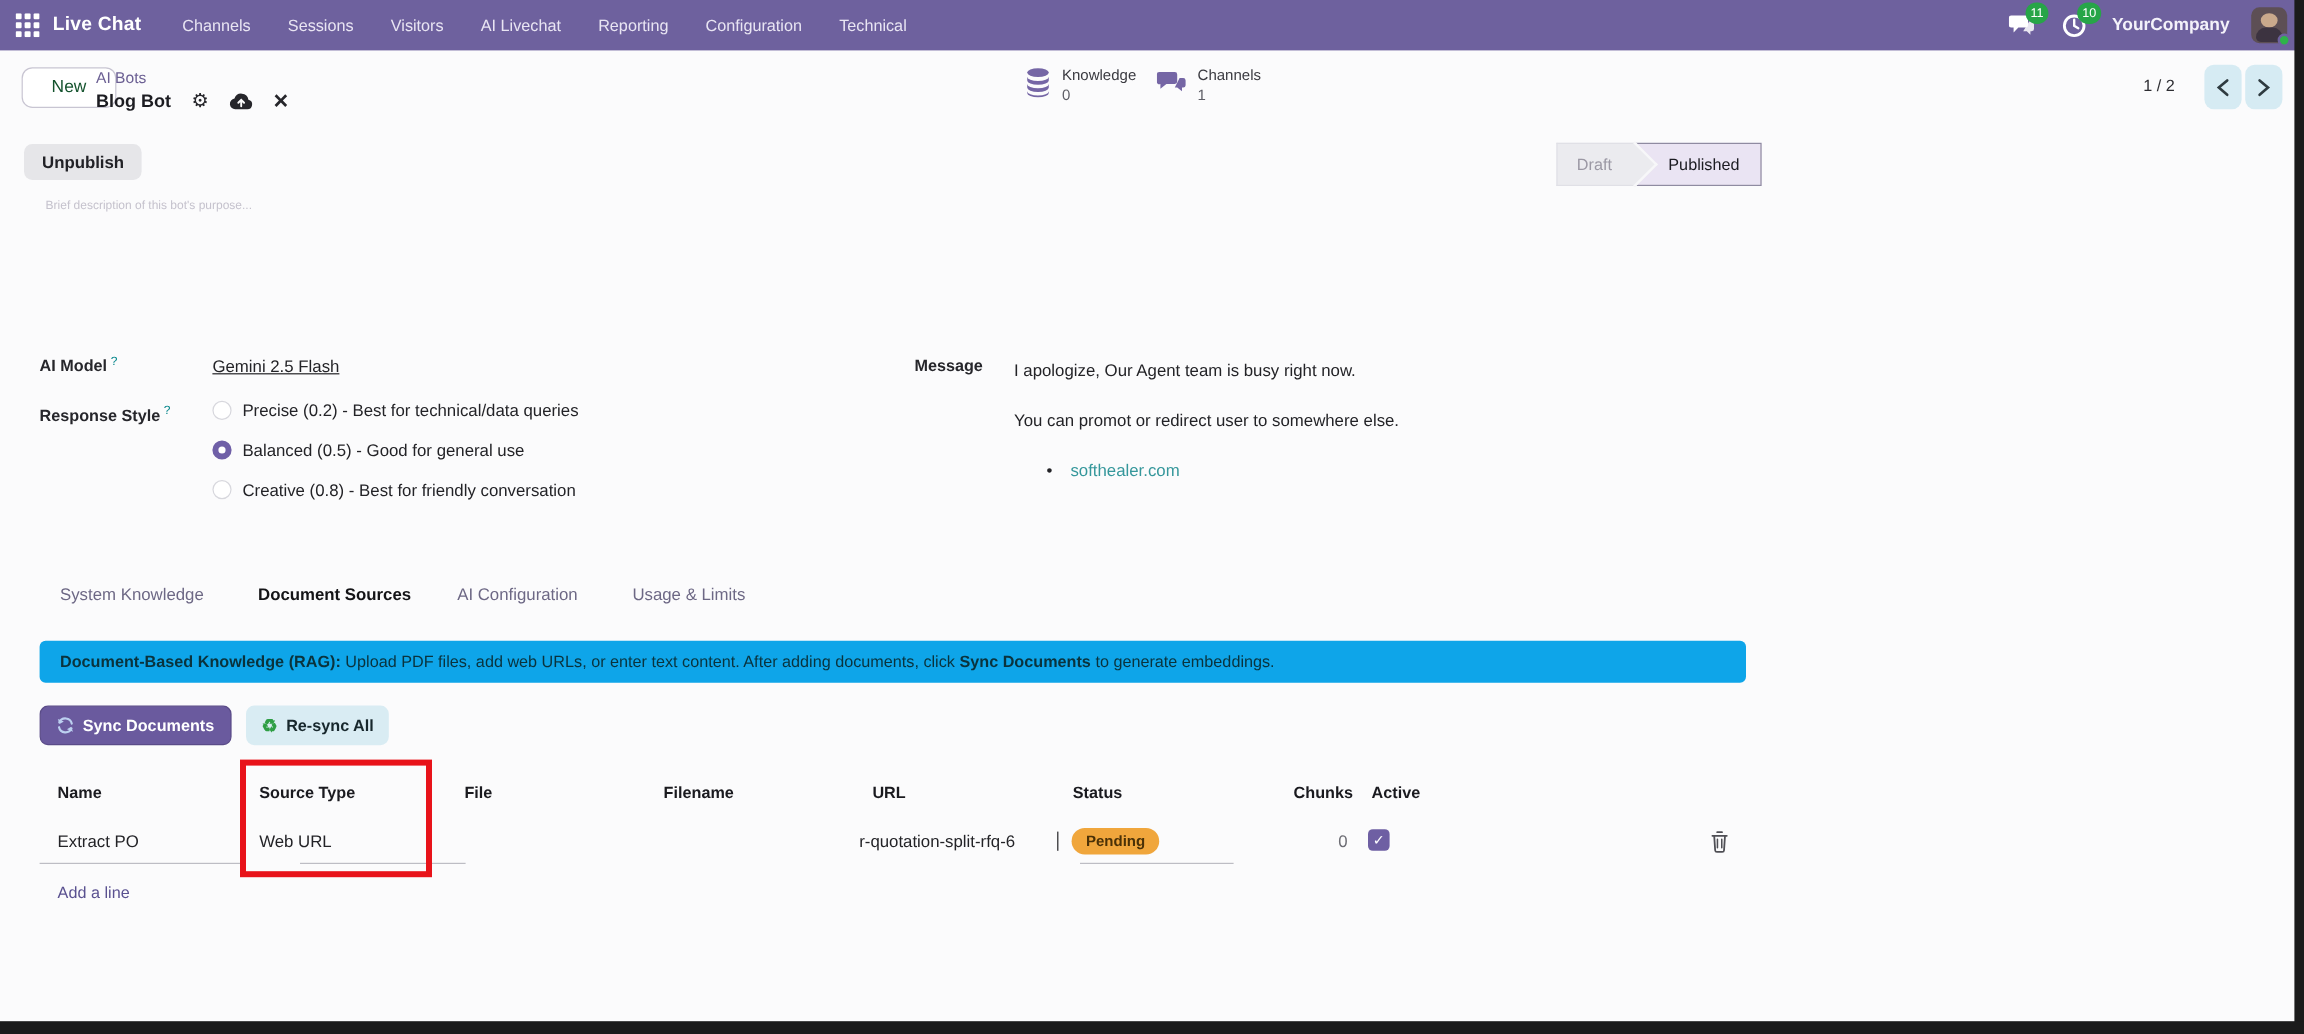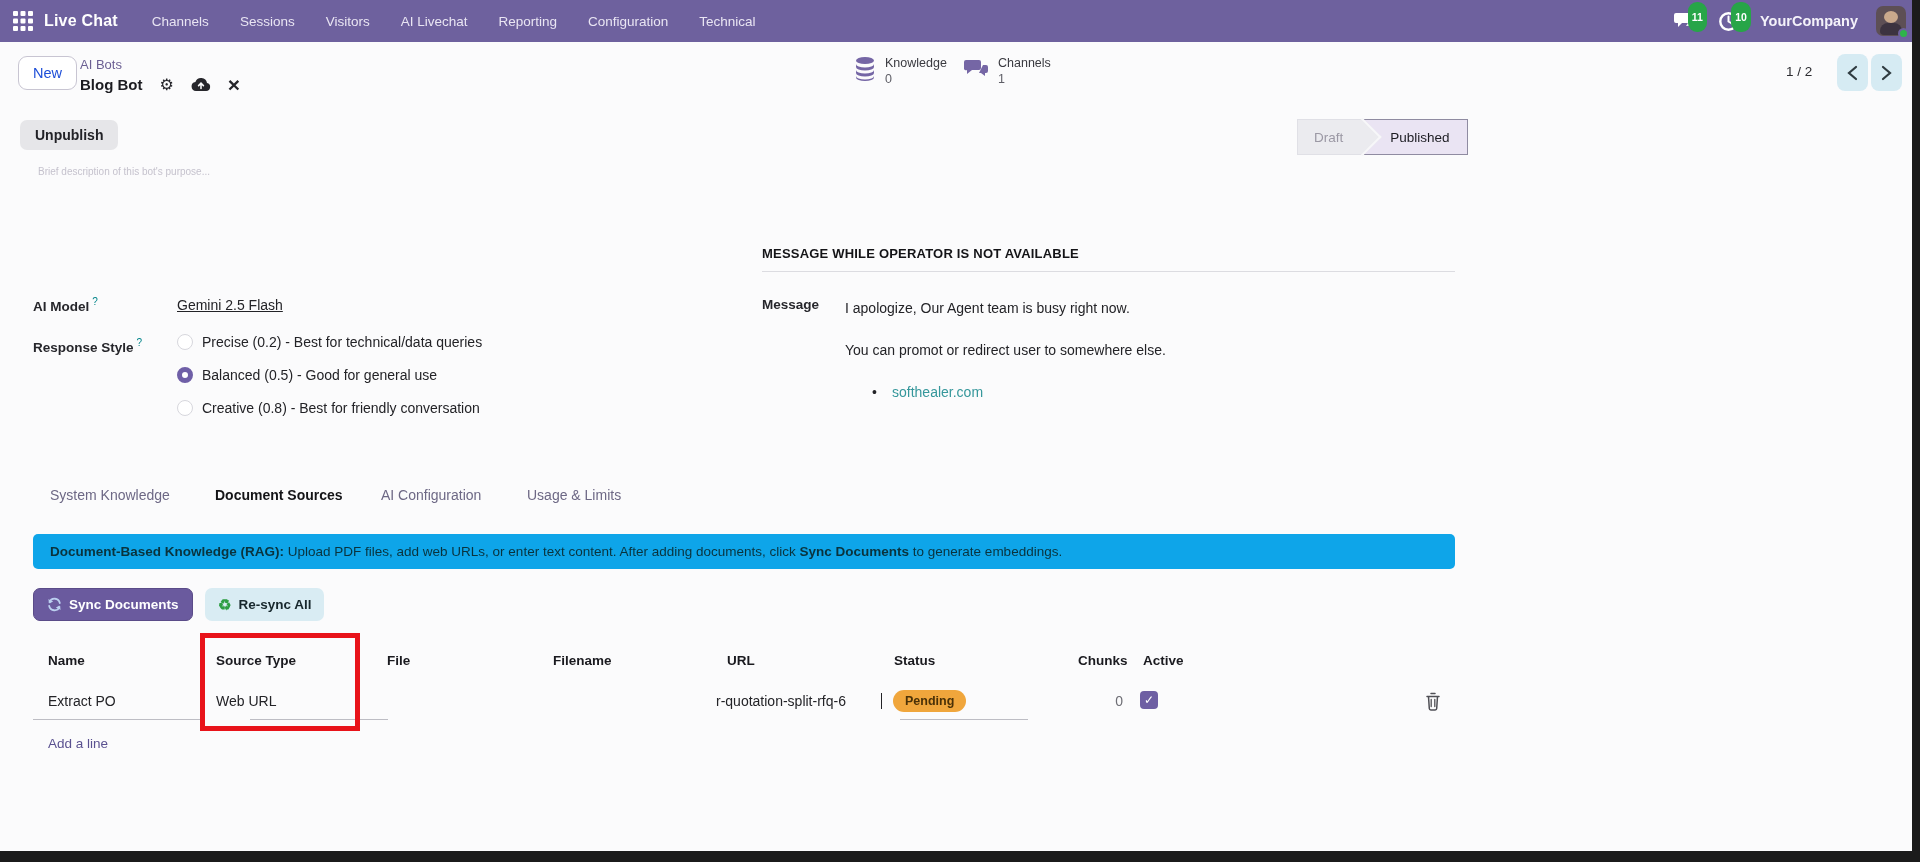--- a/index.html
+++ b/index.html
@@ -9,33 +9,33 @@
 
   
   .topnav { position:absolute; top:0; left:0; width:1920px; height:42px; background:#6e619e;
             display:flex; align-items:center; color:#fff; }
   .grid-icon { margin-left:13px; width:20px; height:20px; flex:0 0 auto; cursor:pointer; }
   .app-name { font-size:16px; font-weight:700; margin-left:11px; margin-right:34px; letter-spacing:.2px; }
   .nav-menu { display:flex; gap:31px; font-size:13.5px; color:#e9e5f3; }
   .nav-menu span { cursor:pointer; }
   .nav-right { margin-left:auto; display:flex; align-items:center; gap:18px; padding-right:14px; }
   .nav-ico { position:relative; width:26px; height:26px; display:flex; align-items:center; justify-content:center; cursor:pointer; }
-  .nav-badge { position:absolute; top:-6px; right:-9px; min-width:18px; height:30px; border-radius:9px;
-               background:#27a548; color:#fff; font-size:10.5px; font-weight:700;
+  .nav-badge { position:absolute; top:-6px; right:-9px; min-width:18px; height:18px; border-radius:9px;
+               background:#27a548; color:#fff; font-size:10.5px; font-weight:400;
                display:flex; align-items:center; justify-content:center; padding:0 4px; }
   .company { font-size:14.5px; font-weight:600; color:#f4f2fa; }
   .avatar { position:relative; width:30px; height:30px; border-radius:7px; background:#5d4f55; overflow:visible; cursor:pointer; }
   .avatar .head { position:absolute; left:8px; top:5px; width:14px; height:12px; border-radius:50%; background:#caa98c; }
   .avatar .body { position:absolute; left:4px; top:17px; width:22px; height:12px; border-radius:8px 8px 4px 4px; background:#3c3340; }
   .avatar .dot { position:absolute; right:-3px; bottom:-3px; width:11px; height:11px; border-radius:50%;
                  background:#2eb34a; border:2px solid #6e619e; }
 
   
-  .new-btn { position:absolute; left:18px; top:56px; padding:8px 14px; background:#fff;
-             border:1px solid #c8c5d2; border-radius:9px; font-size:14.5px; color:#1d4ed8; cursor:pointer; }
+  .new-btn { position:absolute; left:18px; top:56px; padding:8px 24px; background:#fff;
+             border:1px solid #c8c5d2; border-radius:9px; font-size:14.5px; color:#14532d; cursor:pointer; }
   .bc-parent { position:absolute; left:80px; top:57px; font-size:13px; color:#6b5f93; cursor:pointer; }
   .bc-row { position:absolute; left:80px; top:74px; display:flex; align-items:center; gap:17px; }
   .bc-current { font-size:15px; font-weight:600; color:#1c1c21; }
   .bc-ico { font-size:16px; color:#26262b; cursor:pointer; line-height:1; }
   .stat-btn { position:absolute; top:56px; display:flex; gap:8px; cursor:pointer; }
   .stat-knowledge { left:853px; } .stat-channels { left:964px; }
   .stat-txt { display:flex; flex-direction:column; }
   .stat-label { font-size:12.5px; color:#3a3a40; }
   .stat-value { font-size:12.5px; color:#5e5e66; margin-top:2px; }
   .pager-val { position:absolute; left:1786px; top:64px; font-size:13.5px; color:#2c2c31; }
@@ -245,21 +245,20 @@
   </div>
   <div class="radio-row" style="top:367px;">
     <span class="radio checked"></span>
     <span class="radio-label">Balanced (0.5) - Good for general use</span>
   </div>
   <div class="radio-row" style="top:400px;">
     <span class="radio"></span>
     <span class="radio-label">Creative (0.8) - Best for friendly conversation</span>
   </div>
 
-  <div class="grp-title right">MESSAGE WHILE OPERATOR IS NOT AVAILABLE</div>
   <div class="fld-label" style="left:762px; top:297px;">Message</div>
   <div class="msg-line" style="top:300px;">I apologize, Our Agent team is busy right now.</div>
   <div class="msg-line" style="top:342px;">You can promot or redirect user to somewhere else.</div>
   <div class="msg-bullet" style="top:384px;">•</div>
   <div class="msg-link" style="top:384px;">softhealer.com</div>
 
   <span class="tab tab-0">System Knowledge</span>
   <span class="tab tab-1 active">Document Sources</span>
   <span class="tab tab-2">AI Configuration</span>
   <span class="tab tab-3">Usage &amp; Limits</span>

